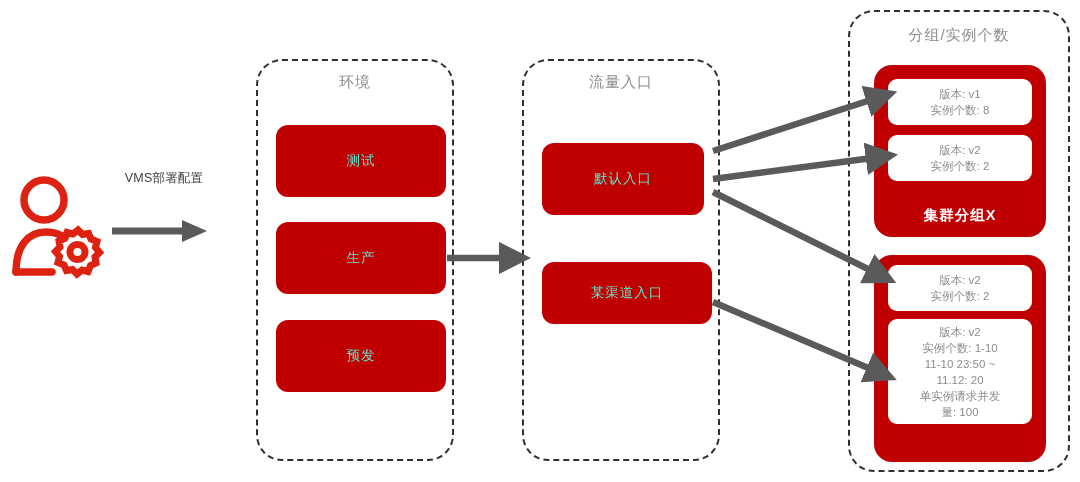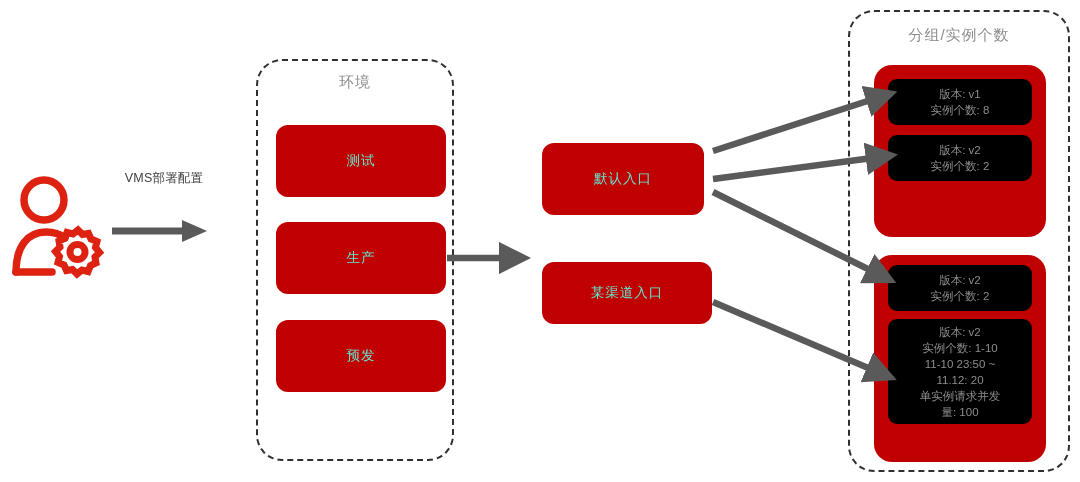--- a/index.html
+++ b/index.html
@@ -104,21 +104,21 @@
     font-size: 14.5px;
     font-weight: bold;
     letter-spacing: 1px;
     white-space: nowrap;
   }
   #cluster-x-label { bottom: 12px; }
   #cluster-y-label { bottom: 8px; }
 
   .vcard {
     position: absolute;
-    background: #000000;
+    background: #ffffff;
     border-radius: 9px;
     color: #8c8c8c;
     font-size: 11.5px;
     line-height: 16px;
     text-align: center;
     display: flex;
     flex-direction: column;
     align-items: center;
     justify-content: center;
     box-sizing: border-box;
@@ -162,36 +162,40 @@
     <polygon points="72,5 97,16 72,27" fill="#5A5A5A"></polygon>
   </svg>
 
   <div class="abs panel" id="panel-env">
     <div class="panel-title" style="top:12px;">环境</div>
   </div>
   <div class="abs redbox" id="env-box-0">测试</div>
   <div class="abs redbox" id="env-box-1">生产</div>
   <div class="abs redbox" id="env-box-2">预发</div>
 
+  <div class="abs panel" id="panel-entry">
+    <div class="panel-title" style="top:12px;">流量入口</div>
+  </div>
   <div class="abs redbox" id="entry-box-0">默认入口</div>
   <div class="abs redbox" id="entry-box-1">某渠道入口</div>
 
   <div class="abs panel" id="panel-group">
     <div class="panel-title" style="top:14px;">分组/实例个数</div>
   </div>
 
   <div class="cluster" id="cluster-x">
     <div class="vcard" id="xcard-0">
       <span>版本: v1</span>
       <span>实例个数: 8</span>
     </div>
     <div class="vcard" id="xcard-1">
       <span>版本: v2</span>
       <span>实例个数: 2</span>
     </div>
+    <div class="cluster-label" id="cluster-x-label">集群分组X</div>
   </div>
 
   <div class="cluster" id="cluster-y">
     <div class="vcard" id="ycard-0">
       <span>版本: v2</span>
       <span>实例个数: 2</span>
     </div>
     <div class="vcard" id="ycard-1">
       <span>版本: v2</span>
       <span>实例个数: 1-10</span>

